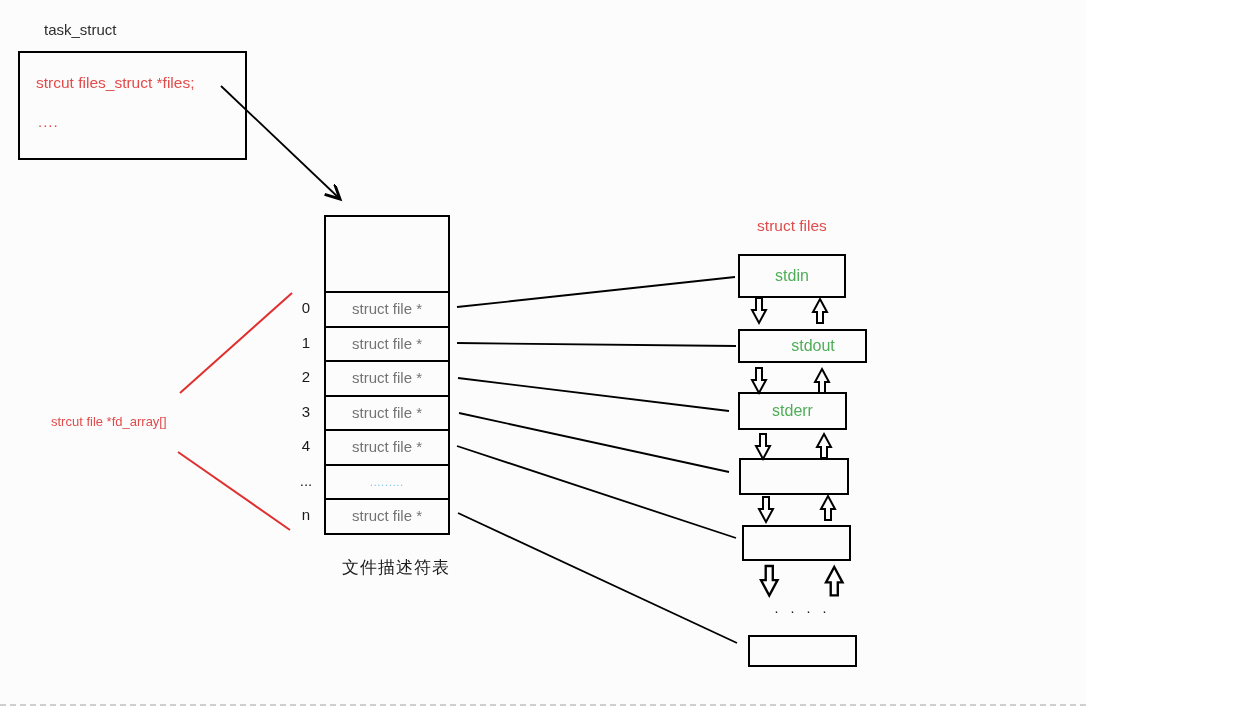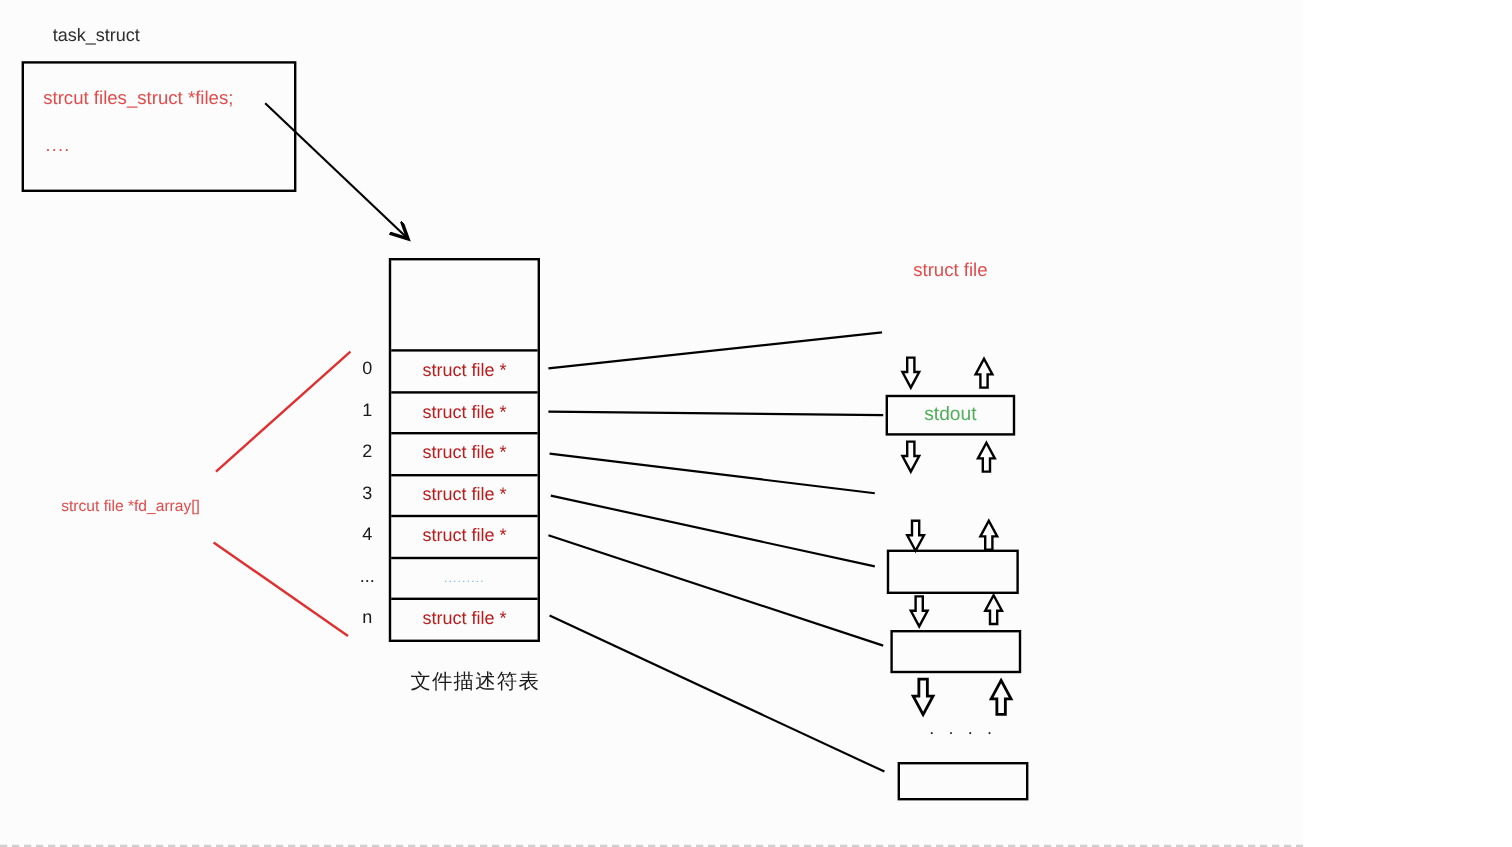--- a/index.html
+++ b/index.html
@@ -15,36 +15,36 @@
   
   .ts-label{position:absolute;left:44px;top:21px;font-size:15px;color:#2e2e2e;}
   .ts-box{position:absolute;left:18px;top:51px;width:225px;height:105px;border:2px solid #000;}
   .ts-field{position:absolute;left:16px;top:21px;font-size:15.5px;color:#e24b4b;}
   .ts-dots{position:absolute;left:18px;top:60px;font-size:15px;color:#e24b4b;letter-spacing:1px;}
 
   
   .fd-box{position:absolute;left:324px;top:215px;width:122px;border:2px solid #000;}
   .fd-header{height:74px;}
   .fd-row{height:32.5px;border-top:2px solid #000;text-align:center;line-height:32.5px;}
-  .fd-val{font-size:15px;color:#b91c1c;}
+  .fd-val{font-size:15px;color:#737373;}
   .fd-row.mini{line-height:30px;}
   .fd-row.mini .fd-val{font-size:10px;letter-spacing:1px;color:#6fbce8;}
   .fd-label{position:absolute;width:24px;height:34.5px;line-height:34.5px;text-align:center;
             font-size:15px;color:#1a1a1a;left:294px;}
   .fd-caption{position:absolute;left:324px;top:556px;width:126px;text-align:right;
               font-size:17px;color:#1b1b1b;letter-spacing:1px;}
   .fd-pointer{position:absolute;left:51px;top:414px;font-size:13px;color:#e24b4b;}
 
   
   .sf-title{position:absolute;left:738px;top:217px;width:108px;text-align:center;
             font-size:15.5px;color:#e24b4b;}
   .sf-box{position:absolute;border:2px solid #000;text-align:center;}
   .sf-box span{font-size:16px;color:#4fae58;}
   .b0{left:738px;top:254px;width:104px;height:40px;line-height:40px;}
-  .b1{left:738px;top:329px;width:104px;height:30px;line-height:30px;}
+  .b1{left:738px;top:329px;width:104px;height:30px;line-height:30px;padding-left:21px;}
   .b2{left:738px;top:392px;width:105px;height:34px;line-height:34px;}
   .b3{left:739px;top:458px;width:106px;height:33px;line-height:33px;}
   .b4{left:742px;top:525px;width:105px;height:32px;line-height:32px;}
   .b5{left:748px;top:635px;width:105px;height:28px;line-height:28px;}
   .sf-dots{position:absolute;left:774px;top:603px;font-size:15px;color:#222;
            letter-spacing:11px;line-height:16px;}
 
   .bottom-edge{position:absolute;left:0;bottom:0;width:100%;height:0;
                border-top:2px dashed #bdbdbd;opacity:.7;}
 </style>
@@ -109,21 +109,23 @@
     <div class="fd-row"><span class="fd-val">struct file *</span></div>
     <div class="fd-row"><span class="fd-val">struct file *</span></div>
     <div class="fd-row"><span class="fd-val">struct file *</span></div>
     <div class="fd-row mini"><span class="fd-val">.........</span></div>
     <div class="fd-row"><span class="fd-val">struct file *</span></div>
   </div>
 
   <div class="fd-caption">文件描述符表</div>
   <div class="fd-pointer">strcut file *fd_array[]</div>
 
-  <div class="sf-title">struct file</div>
+  <div class="sf-title">struct files</div>
+  <div class="sf-box b0"><span>stdin</span></div>
   <div class="sf-box b1"><span>stdout</span></div>
+  <div class="sf-box b2"><span>stderr</span></div>
   <div class="sf-box b3"><span></span></div>
   <div class="sf-box b4"><span></span></div>
   <div class="sf-box b5"><span></span></div>
   <div class="sf-dots">····</div>
 
   <div class="bottom-edge"></div>
 </div>
 
 </body></html>

